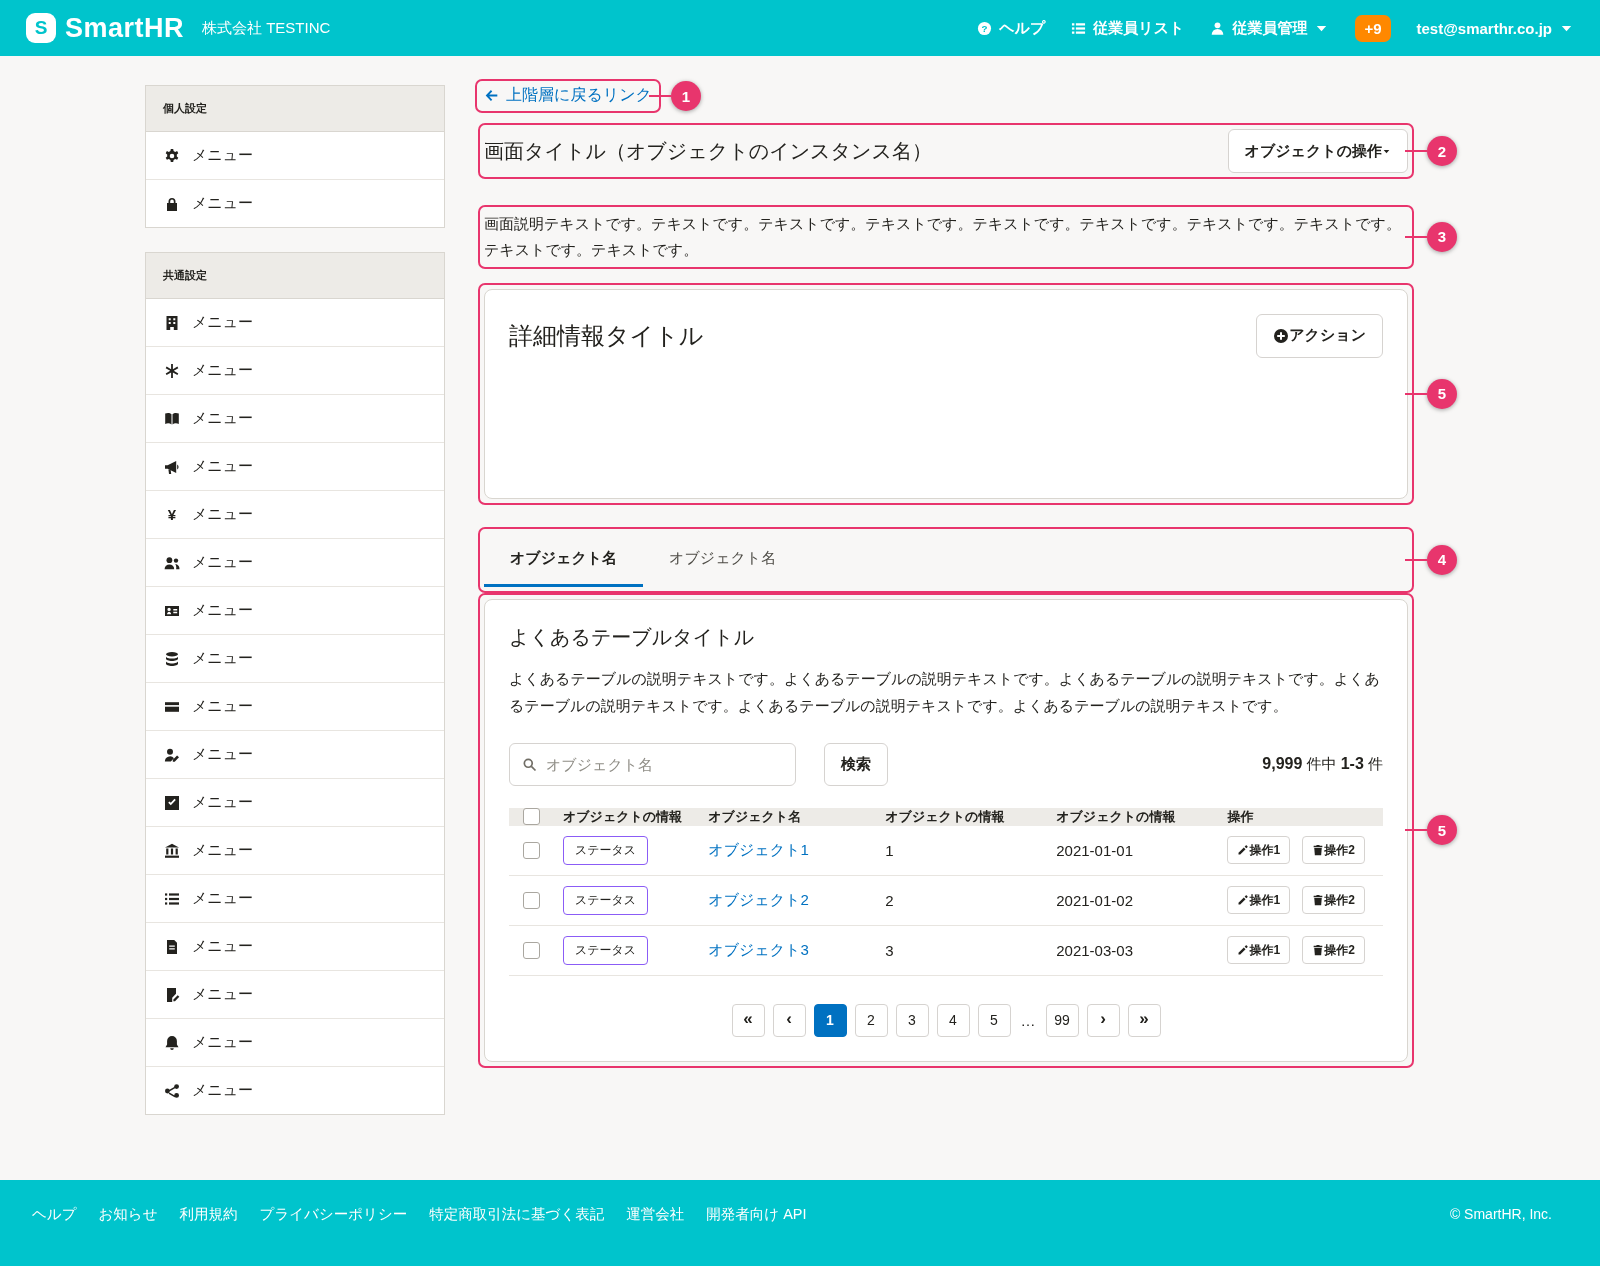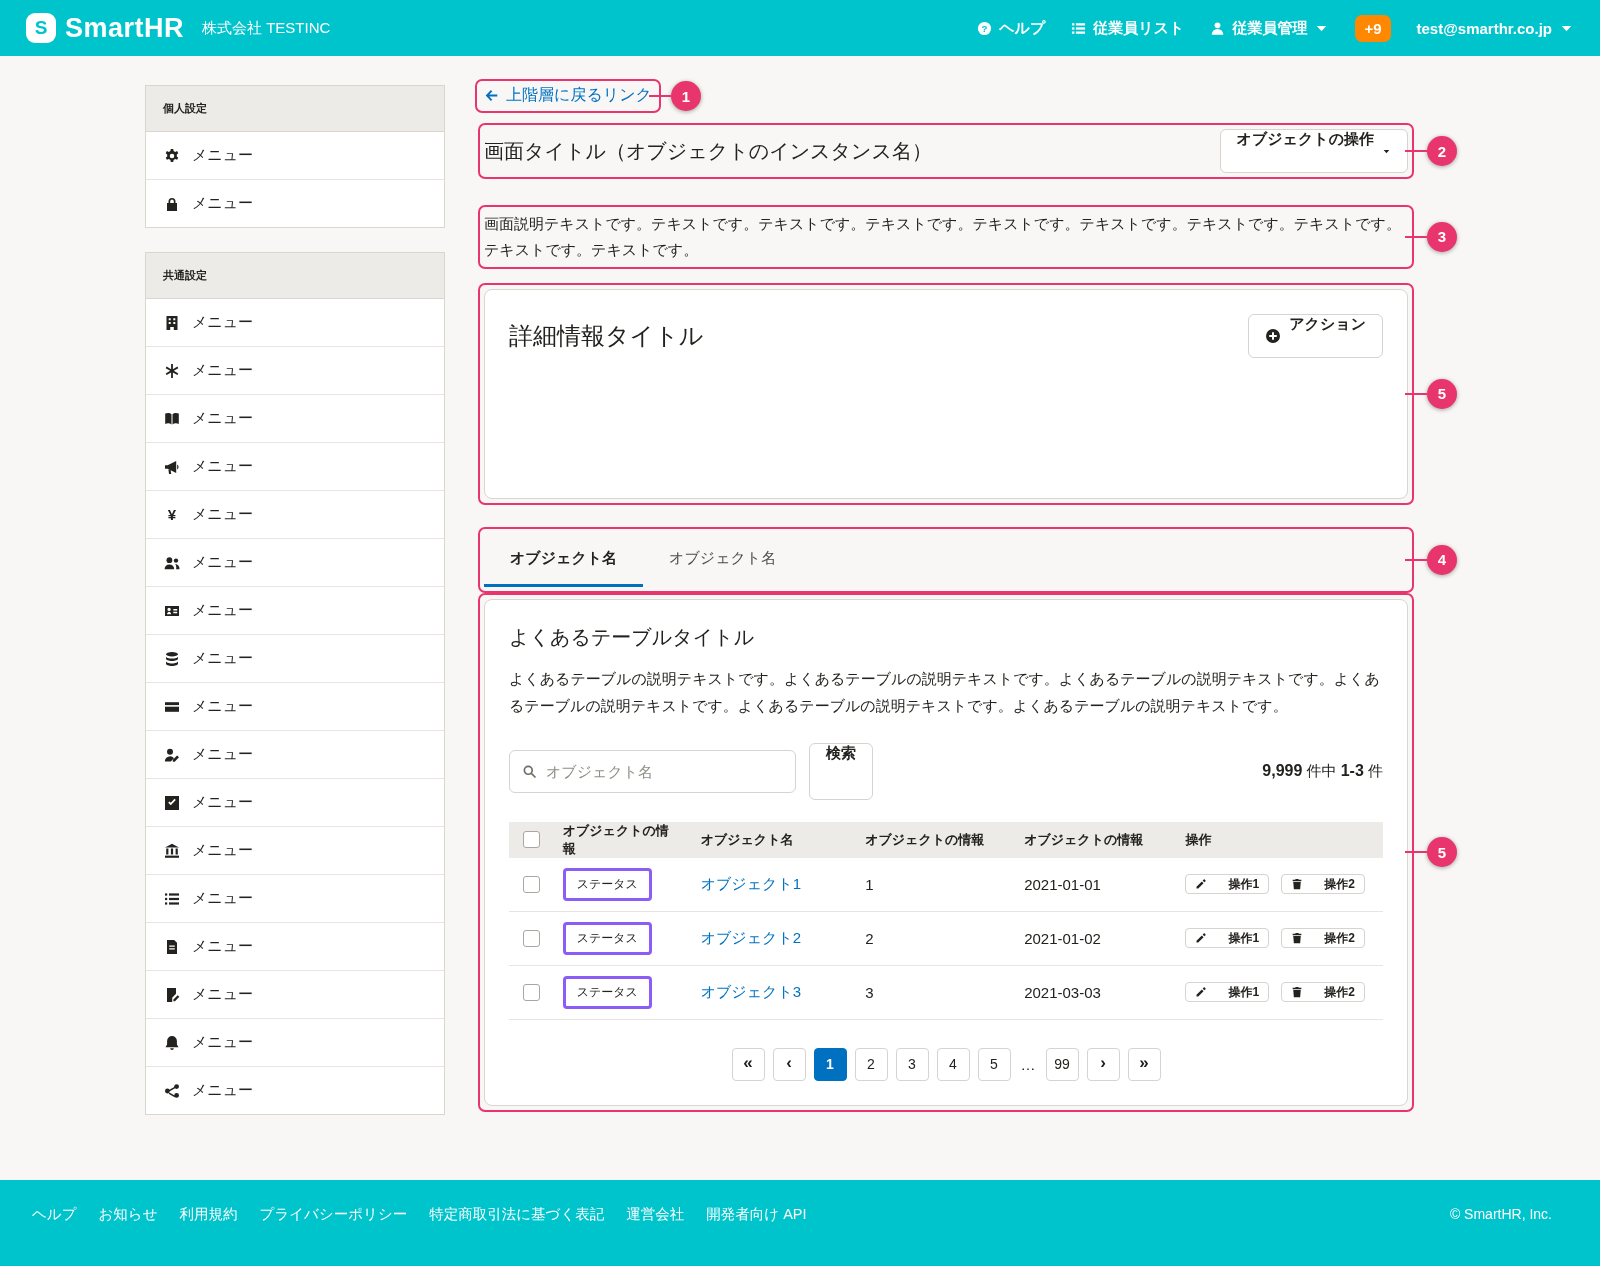--- a/index.html
+++ b/index.html
@@ -41,21 +41,21 @@
 .abadge::before{content:"";position:absolute;right:100%;top:50%;width:22px;height:2px;background:#e8356d;margin-top:-1px}
 .ann-inline{display:inline-block}
 .ann-inline .abox{inset:-6px -9px}
 
 
 .back-link{display:inline-flex;align-items:center;gap:7px;color:#0071c1;font-size:16px}
 .back-link .icn{font-size:15px}
 .title-row-wrap{margin-top:22px}
 .title-row{display:flex;align-items:center;justify-content:space-between}
 .title-row h1{font-size:20px;font-weight:400}
-.btn{display:inline-flex;gap:8px;background:#fff;border:1px solid #d6d3d0;border-radius:6px;font-size:15px;font-weight:bold;color:#23221e;padding:0 16px;height:44px}
+.btn{display:inline-flex;align-items:center;gap:0;background:#fff;border:1px solid #d6d3d0;border-radius:6px;font-size:15px;font-weight:bold;color:#23221e;padding:0 16px;height:44px}
 .btn .icn{font-size:16px}
 .btn .caret{font-size:9px}
 .desc-wrap{margin-top:38px}
 .page-desc{font-size:15px;line-height:1.72}
 .panel-wrap{margin-top:26px}
 .panel{background:#fff;border:1px solid #d9d6d0;border-radius:8px;padding:24px}
 .detail-panel{height:210px}
 .panel-head{display:flex;align-items:center;justify-content:space-between}
 .panel-head h2{font-size:24px;font-weight:400}
 .tabs-wrap{margin-top:34px}
@@ -64,34 +64,34 @@
 .tab.active{font-weight:bold;color:#23221e;border-bottom-color:#0071c1}
 .table-panel-wrap{margin-top:12px}
 .table-panel h2{font-size:20px;font-weight:400}
 .tbl-desc{margin-top:14px;font-size:15px;line-height:1.8}
 .add-row{display:flex;justify-content:flex-end;margin-top:12px}
 .search-row{display:flex;align-items:center;margin-top:24px}
 .search-box{display:flex;align-items:center;gap:9px;border:1px solid #d6d3d0;border-radius:6px;height:43px;width:287px;padding:0 12px;background:#fff}
 .search-box .icn{color:#706d65;font-size:15px}
 .search-box input{border:none;outline:none;font-size:15px;width:100%;font-family:inherit;color:#23221e;background:transparent}
 .search-box input::placeholder{color:#8f8d86}
-.search-btn{margin-left:13px;height:57px}
+.search-btn{margin-left:28px;height:43px}
 .count{margin-left:auto;font-size:15px}
 .count b{font-size:16px}
 
 table{width:100%;border-collapse:collapse;margin-top:22px}
 th{background:#edebe7;font-size:13px;font-weight:bold;text-align:left;padding:0 10px}
 td{padding:10px;border-bottom:1px solid #e8e5e0;font-size:15px;height:49px}
 .cb-cell{width:44px;padding-left:14px}
 .col-status{width:146px}.col-name{width:178px}.col-info{width:172px}.col-date{width:172px}
 .cb{display:inline-block;width:17px;height:17px;border:1px solid #aaa7a0;border-radius:3px;background:#fff;vertical-align:middle;cursor:pointer}
-.status-badge{display:inline-block;border:3px solid #8b5cf6;border-radius:4px;padding:5px 11px;font-size:12px;background:#fff}
+.status-badge{display:inline-block;border:1px solid #8b5cf6;border-radius:4px;padding:5px 11px;font-size:12px;background:#fff}
 .row-link{color:#0071c1}
 .actions-cell{white-space:nowrap}
-.mini-btn{display:inline-flex;align-items:center;gap:21px;border:1px solid #d6d3d0;background:#fff;border-radius:4px;padding:0 9px;height:20px;font-size:12px;font-weight:bold;color:#23221e;margin-right:8px}
+.mini-btn{display:inline-flex;align-items:center;gap:0;border:1px solid #d6d3d0;background:#fff;border-radius:4px;padding:0 9px;height:28px;font-size:12px;font-weight:bold;color:#23221e;margin-right:8px}
 .mini-btn .icn{font-size:12px}
 
 .pagination{display:flex;justify-content:center;align-items:center;gap:8px;margin-top:28px}
 .pg{min-width:33px;height:33px;border:1px solid #d6d3d0;background:#fff;border-radius:4px;font-size:14px;color:#23221e;display:flex;align-items:center;justify-content:center;padding:0 6px}
 .pg.arrow{font-size:17px;font-weight:bold;padding-bottom:2px}
 .pg.active{background:#0071c1;border-color:#0071c1;color:#fff;font-weight:bold}
 .pg-ellipsis{font-size:15px;padding:0 2px}
 
 
 .footer{flex:none;height:86px;background:#00c4cc;color:#fff;display:flex;align-items:center;gap:22px;padding:0 48px 18px 32px;margin-top:auto}

